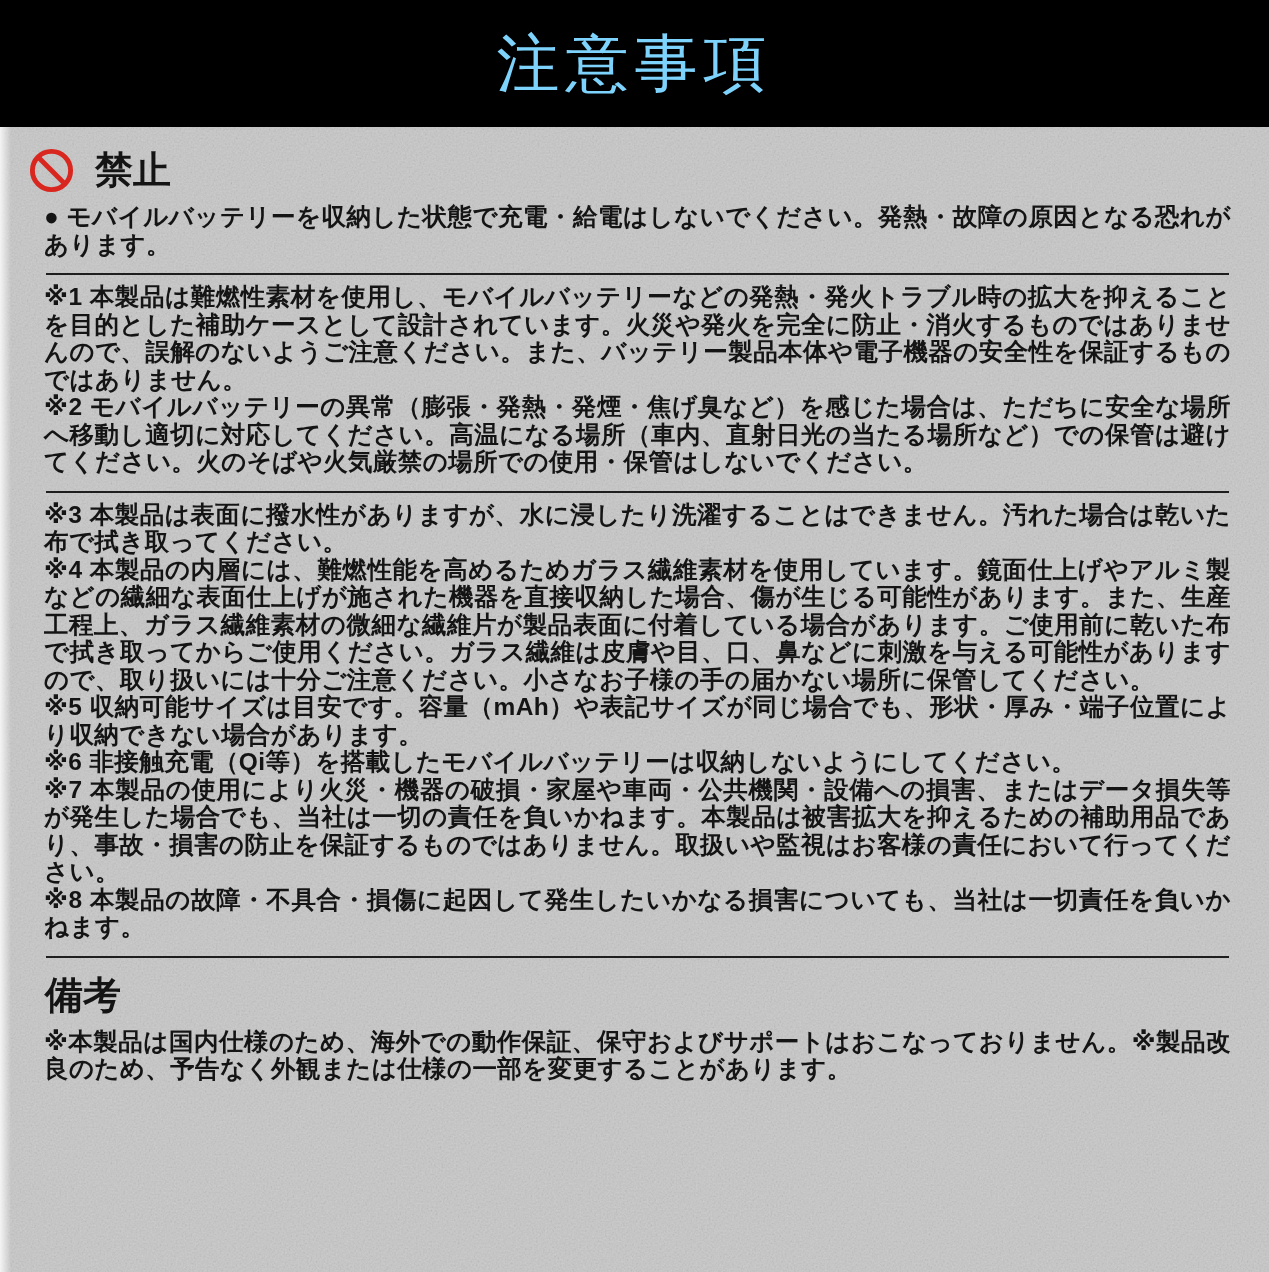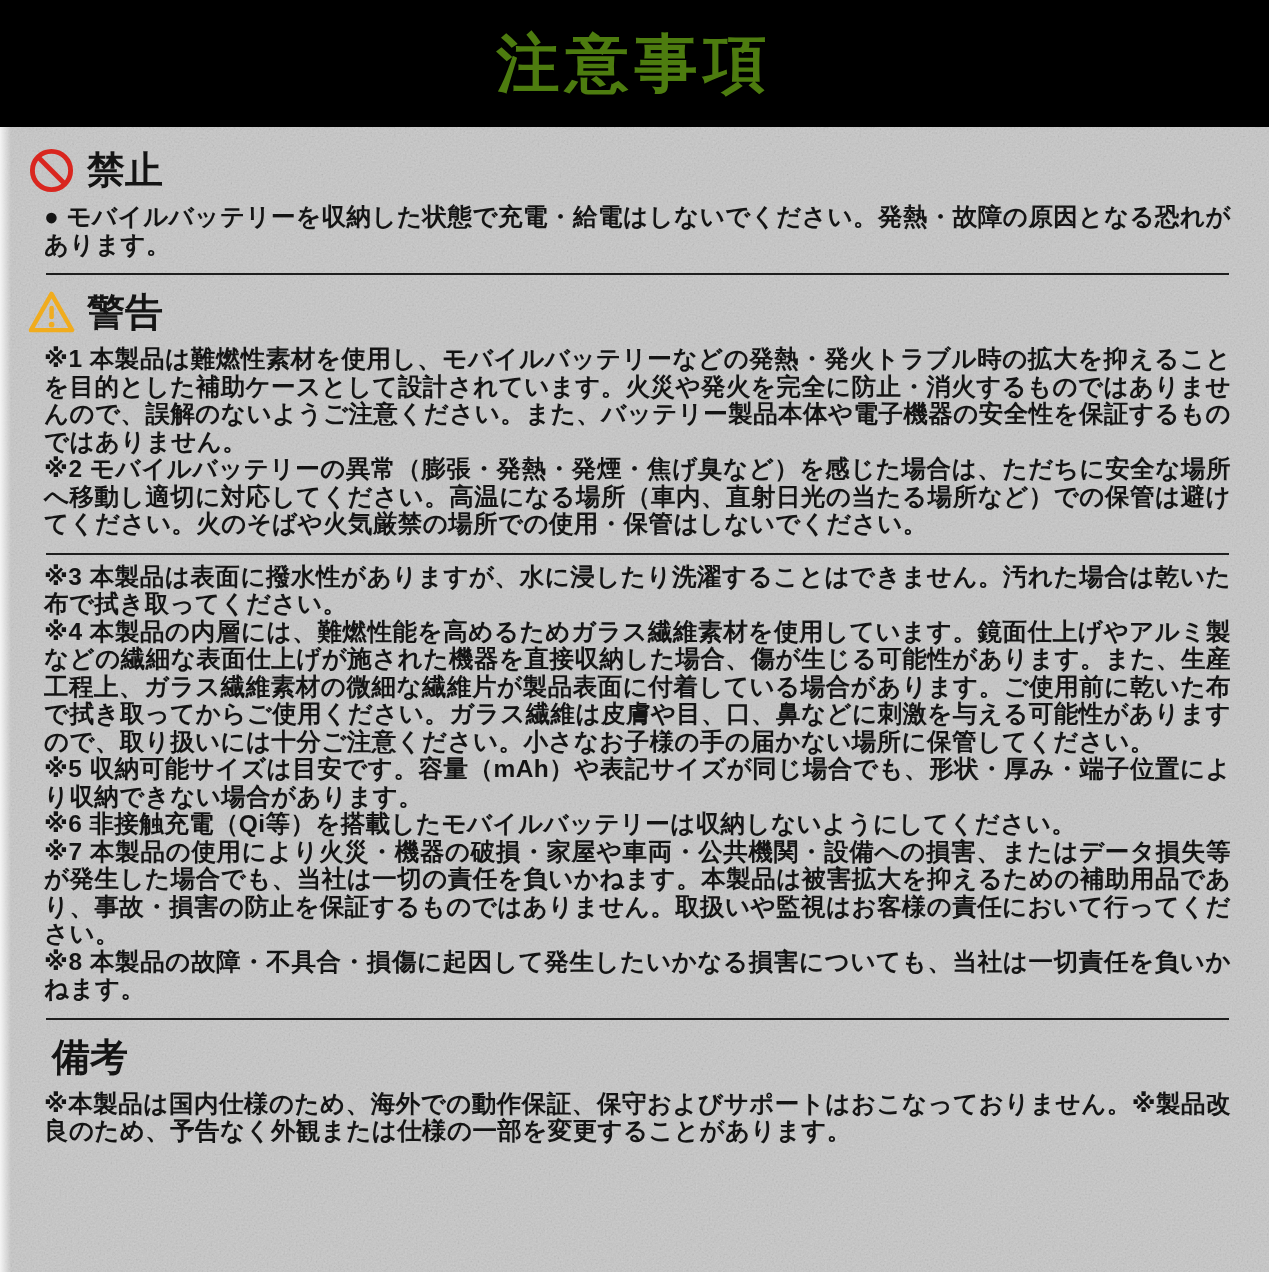--- a/index.html
+++ b/index.html
@@ -26,35 +26,35 @@
     z-index:2; pointer-events:none;
   }
   .header {
     position:relative; z-index:1;
     width:100%; height:127px;
     background:#000000;
     display:flex; align-items:center; justify-content:center;
   }
   .header h1 {
     margin:0;
-    color:#4d7c0f;
+    color:#7dd3fc;
     font-size:63px;
-    font-weight:700;
+    font-weight:400;
     letter-spacing:6px;
   }
   .content {
     position:relative; z-index:1;
     padding:6px 38px 0 44px;
     color:#141414;
   }
   .sec-head {
-    display:flex; align-items:center; gap:12px;
+    display:flex; align-items:center; gap:20px;
     margin:12px 0 7px -16px;
   }
-  .sec-head.no-icon { margin-left:8px; }
+  .sec-head.no-icon { margin-left:1px; }
   .sec-head h2 {
     margin:0;
     font-size:38px;
     font-weight:700;
     color:#141414;
   }
   .icon { display:block; line-height:0; }
   .icon svg { display:block; }
   .item {
     margin:0;
@@ -101,30 +101,20 @@
           </svg>
         </span>
         <h2>禁止</h2>
       </div>
       <p class="item">● モバイルバッテリーを収納した状態で充電・給電はしないでください。発熱・故障の原因となる恐れがあります。</p>
     </section>
 
     <hr class="divider">
 
     <section>
-      <div class="sec-head">
-        <span class="icon">
-          <svg width="47" height="47" viewBox="0 0 48 48">
-            <path d="M24 5 L45 42 L3 42 Z" fill="none" stroke="#f0ac1e" stroke-width="4.5" stroke-linejoin="round"></path>
-            <rect x="21.8" y="17" width="4.6" height="14" rx="2.2" fill="#f0ac1e"></rect>
-            <circle cx="24.1" cy="36.3" r="2.9" fill="#f0ac1e"></circle>
-          </svg>
-        </span>
-        <h2>警告</h2>
-      </div>
       <p class="item">※1 本製品は難燃性素材を使用し、モバイルバッテリーなどの発熱・発火トラブル時の拡大を抑えることを目的とした補助ケースとして設計されています。火災や発火を完全に防止・消火するものではありませんので、誤解のないようご注意ください。また、バッテリー製品本体や電子機器の安全性を保証するものではありません。</p>
       <p class="item">※2 モバイルバッテリーの異常（膨張・発熱・発煙・焦げ臭など）を感じた場合は、ただちに安全な場所へ移動し適切に対応してください。高温になる場所（車内、直射日光の当たる場所など）での保管は避けてください。火のそばや火気厳禁の場所での使用・保管はしないでください。</p>
     </section>
 
     <hr class="divider">
 
     <section>
       <p class="item">※3 本製品は表面に撥水性がありますが、水に浸したり洗濯することはできません。汚れた場合は乾いた布で拭き取ってください。</p>
       <p class="item">※4 本製品の内層には、難燃性能を高めるためガラス繊維素材を使用しています。鏡面仕上げやアルミ製などの繊細な表面仕上げが施された機器を直接収納した場合、傷が生じる可能性があります。また、生産工程上、ガラス繊維素材の微細な繊維片が製品表面に付着している場合があります。ご使用前に乾いた布で拭き取ってからご使用ください。ガラス繊維は皮膚や目、口、鼻などに刺激を与える可能性がありますので、取り扱いには十分ご注意ください。小さなお子様の手の届かない場所に保管してください。</p>
       <p class="item">※5 収納可能サイズは目安です。容量（mAh）や表記サイズが同じ場合でも、形状・厚み・端子位置により収納できない場合があります。</p>

